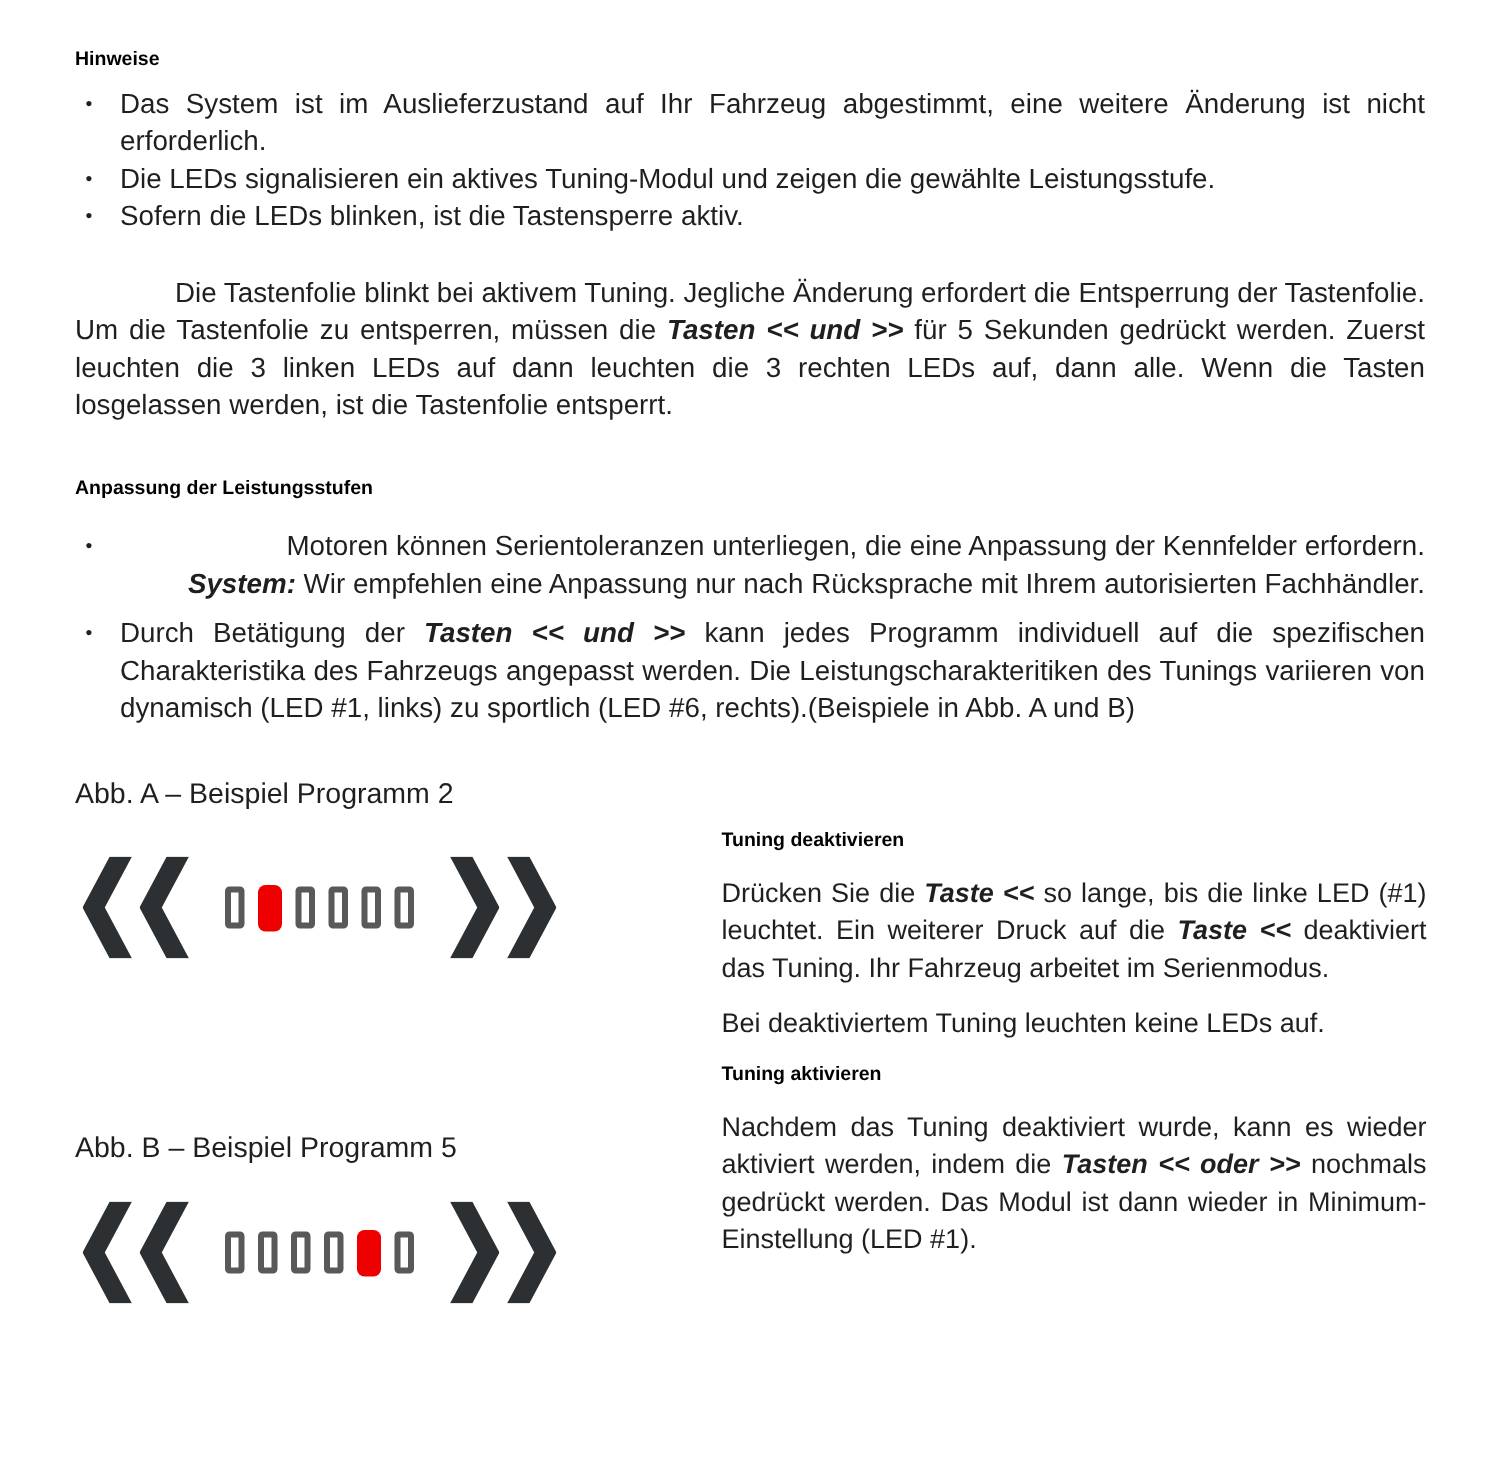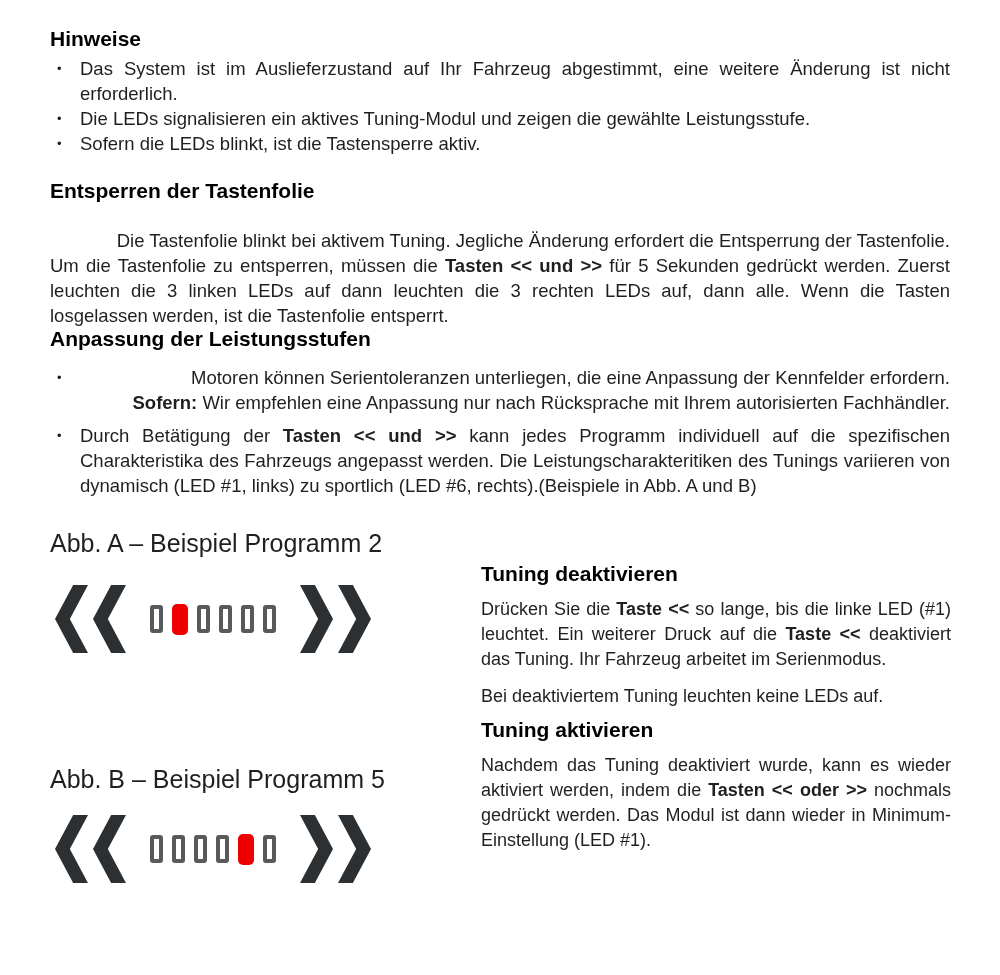--- a/index.html
+++ b/index.html
@@ -15,44 +15,44 @@
   body{
     width:1000px;height:975px;
     font-family:"Liberation Sans",sans-serif;
     font-size:18.5px;line-height:25px;
     color:var(--body-text);
     padding:28px 50px 0 50px;
     overflow:hidden;
     hyphens:none;-webkit-hyphens:none;
   }
   h2{
-    font-size:21px;line-height:22px;
+    font-size:13px;line-height:22px;
     font-weight:bold;color:var(--heading-text);
   }
   .h-hinweise{margin-bottom:6px;}
   .h-entsperren{margin-top:24px;}
-  .h-anpassung{}
+  .h-anpassung{margin-top:32px;}
   .bullet-list{list-style:none;}
   .bullet-item{display:flex;}
   .bullet-item.spaced{margin-top:8px;}
   .bullet-marker{
     flex:0 0 30px;width:30px;
     font-size:13px;line-height:25px;
     padding-left:7px;
   }
   .bullet-text{flex:1;text-align:justify;}
   .para{text-align:justify;}
   .line{text-align:right;}
   .entsperren-para{margin-top:26px;}
   .anpassung-list{margin-top:15px;}
-  b{color:var(--body-text);}
+  b{color:var(--body-text);font-style:italic;}
 
   
   .bottom{position:relative;height:440px;margin-top:7px;}
-  .abb-label{position:absolute;left:0;font-size:25px;}
+  .abb-label{position:absolute;left:0;font-size:19px;}
   .abb-label-a{top:26px;}
   .abb-label-b{top:262px;}
   .figure{position:absolute;display:flex;align-items:center;}
   .figure-a{left:5px;top:80px;}
   .figure-b{left:5px;top:310px;}
   .chevpair{display:flex;}
   .chevpair.left{margin-right:24px;}
   .chevpair.right{margin-left:24px;}
   .chev{
     display:block;width:33px;height:68px;
@@ -87,41 +87,40 @@
     <li class="bullet-item">
       <span class="bullet-marker">•</span>
       <span class="bullet-text"><span>Das System ist im Auslieferzustand auf Ihr Fahrzeug abgestimmt, eine weitere Änderung ist nicht erforderlich.</span></span>
     </li>
     <li class="bullet-item">
       <span class="bullet-marker">•</span>
       <span class="bullet-text"><span>Die LEDs signalisieren ein aktives Tuning-Modul und zeigen die gewählte Leistungsstufe.</span></span>
     </li>
     <li class="bullet-item">
       <span class="bullet-marker">•</span>
-      <span class="bullet-text"><span>Sofern die LEDs blinkt, ist die Tastensperre aktiv.</span></span>
+      <span class="bullet-text"><span>Sofern die LEDs blinken, ist die Tastensperre aktiv.</span></span>
     </li>
   </ul>
 </section>
 
 <section>
-  <h2 class="h-entsperren">Entsperren der Tastenfolie</h2>
   <div class="entsperren-para">
     <div class="line"><span>Die Tastenfolie blinkt bei aktivem Tuning. Jegliche Änderung erfordert die Entsperrung der Tastenfolie.</span></div>
     <div class="para"><span>Um die Tastenfolie zu entsperren, müssen die </span><b>Tasten &lt;&lt; und &gt;&gt;</b><span> für 5 Sekunden gedrückt werden. Zuerst leuchten die 3 linken LEDs auf dann leuchten die 3 rechten LEDs auf, dann alle. Wenn die Tasten losgelassen werden, ist die Tastenfolie entsperrt.</span></div>
   </div>
 </section>
 
 <section>
   <h2 class="h-anpassung">Anpassung der Leistungsstufen</h2>
   <ul class="bullet-list anpassung-list">
     <li class="bullet-item">
       <span class="bullet-marker">•</span>
       <span class="bullet-text">
         <span class="line" style="display:block"><span>Motoren können Serientoleranzen unterliegen, die eine Anpassung der Kennfelder erfordern.</span></span>
-        <span class="line" style="display:block"><b>Sofern:</b><span> Wir empfehlen eine Anpassung nur nach Rücksprache mit Ihrem autorisierten Fachhändler.</span></span>
+        <span class="line" style="display:block"><b>System:</b><span> Wir empfehlen eine Anpassung nur nach Rücksprache mit Ihrem autorisierten Fachhändler.</span></span>
       </span>
     </li>
     <li class="bullet-item spaced">
       <span class="bullet-marker">•</span>
       <span class="bullet-text"><span>Durch Betätigung der </span><b>Tasten &lt;&lt; und &gt;&gt;</b><span> kann jedes Programm individuell auf die spezifischen Charakteristika des Fahrzeugs angepasst werden. Die Leistungscharakteritiken des Tunings variieren von dynamisch (LED #1, links) zu sportlich (LED #6, rechts).(Beispiele in Abb. A und B)</span></span>
     </li>
   </ul>
 </section>
 
 <div class="bottom">

